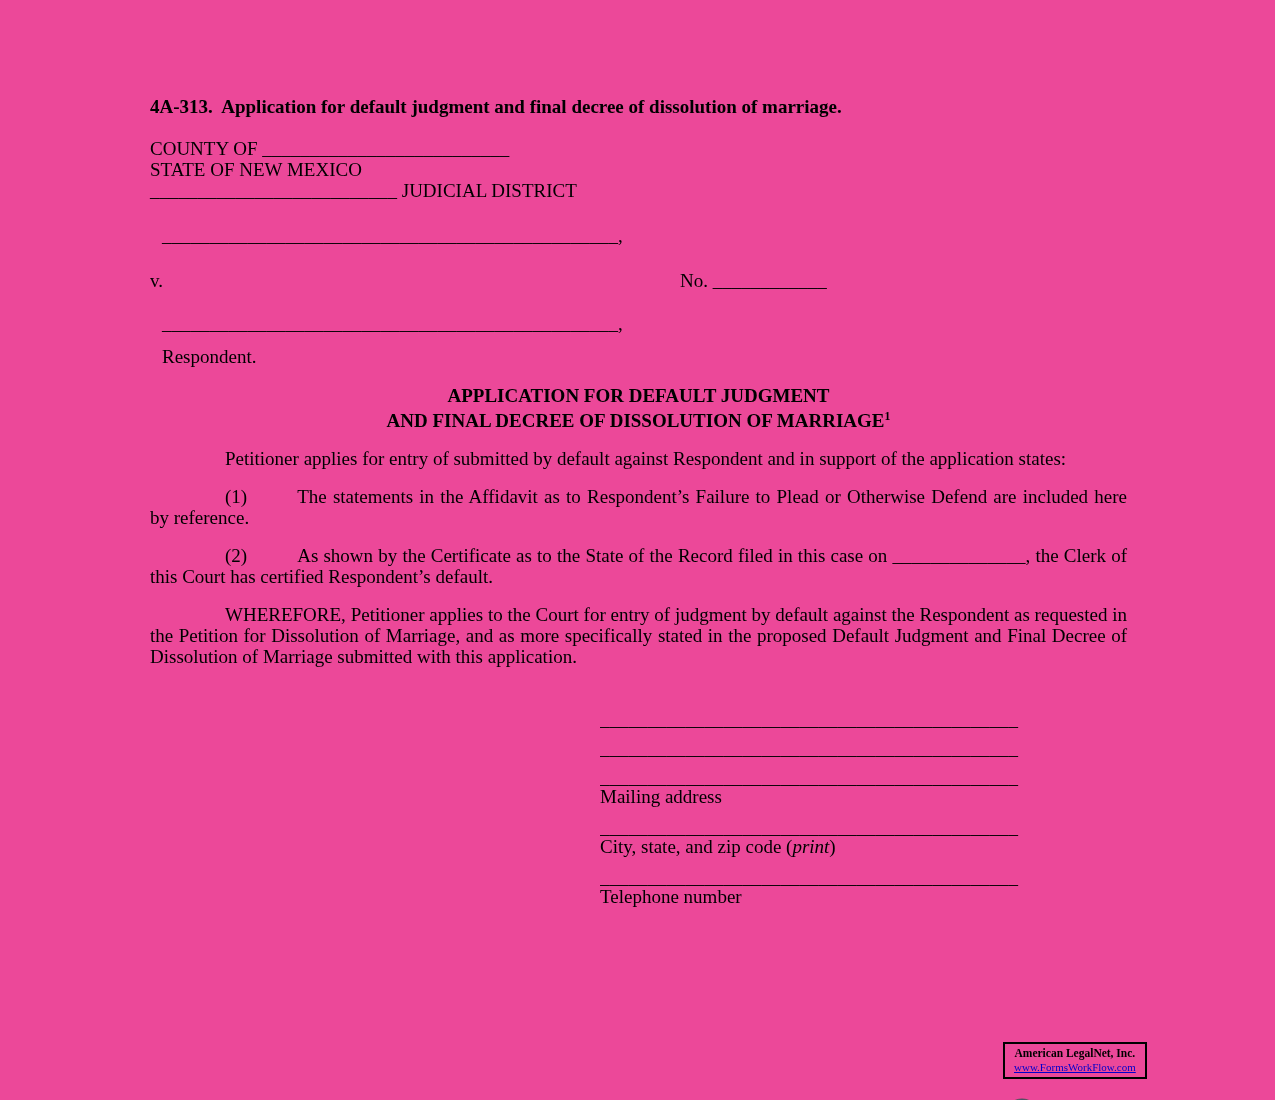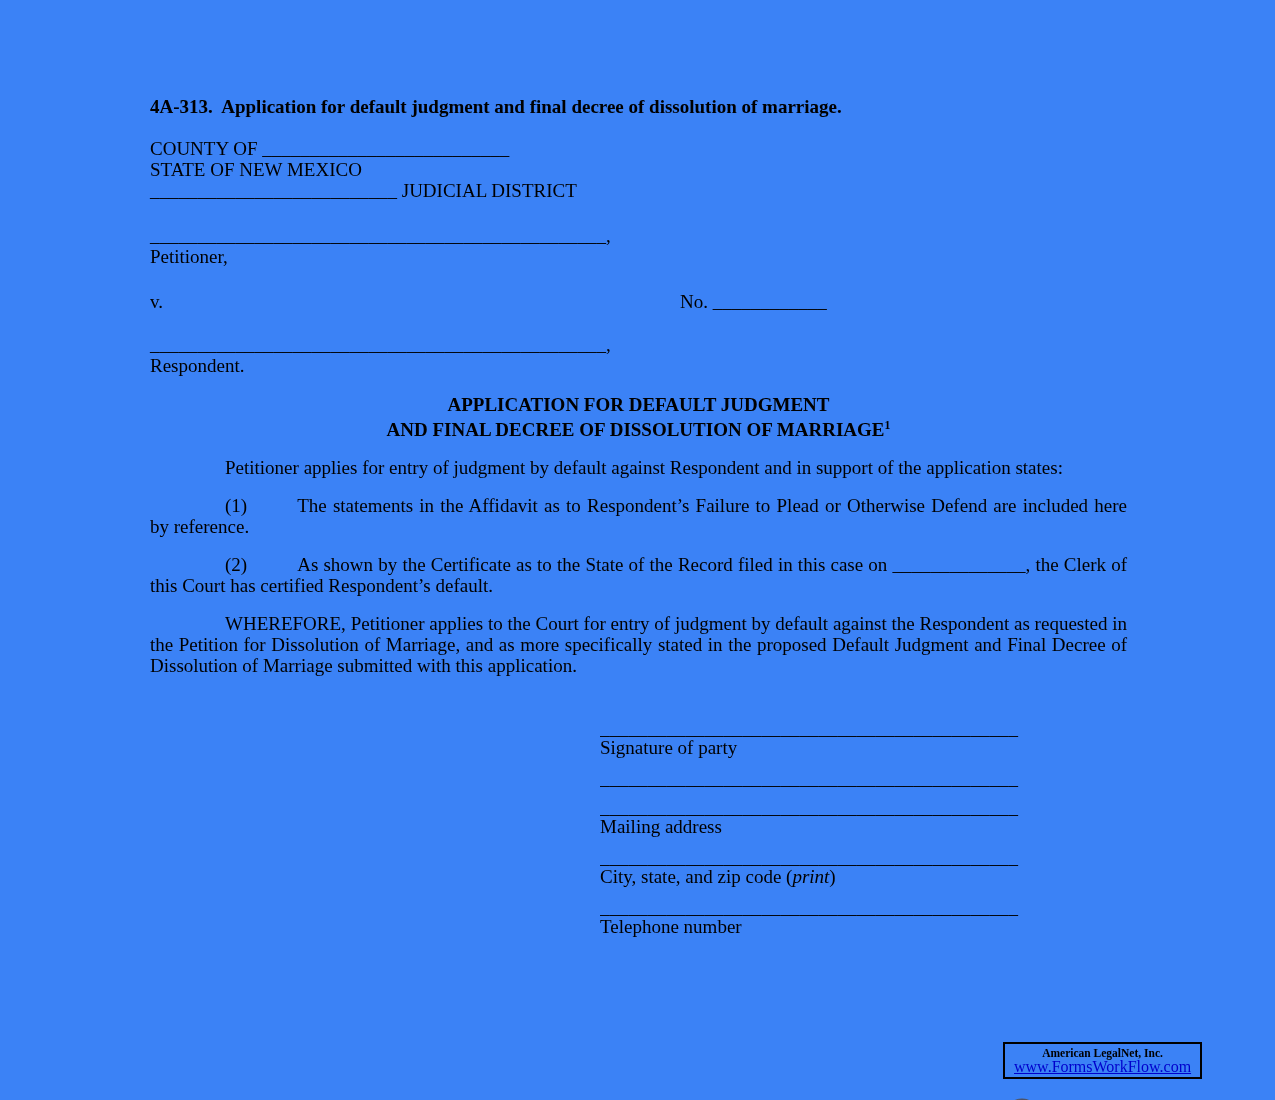--- a/index.html
+++ b/index.html
@@ -1,41 +1,41 @@
 <!DOCTYPE html>
 <html><head>
 <meta charset="utf-8">
 <style>
   * { box-sizing: border-box; }
   html, body { margin: 0; padding: 0; background: #ffffff; }
   .page {
     position: relative;
     width: 1275px;
     height: 1100px;
-    background: #3b82f6;
+    background: #ec4899;
     color: #000000;
     font-family: "Liberation Serif", "DejaVu Serif", serif;
     font-size: 19px;
     overflow: hidden;
   }
   .content {
     position: absolute;
     left: 150px;
     top: 96px;
     width: 977px;
   }
   .doc-heading {
     font-weight: bold;
     margin: 0 0 20px 0;
     line-height: 22px;
     white-space: pre-wrap;
   }
   .caption p { margin: 0; line-height: 21px; }
   .party { margin-top: 24px; }
-  .party p { margin: 0; line-height: 21px; }
+  .party p { margin: 12px; line-height: 21px; }
   .vs-row { margin-top: 24px; position: relative; height: 21px; }
   .case-no { position: absolute; left: 530px; top: 0; text-align: center; }
   .party2 { margin-top: 22px; }
   .doc-title {
     margin-top: 18px;
     text-align: center;
     font-weight: bold;
     line-height: 21px;
   }
   .doc-title sup { font-size: 0.62em; }
@@ -58,71 +58,69 @@
     align-items: flex-start;
     gap: 18px;
     flex-direction: column;
   }
   .aln-box {
     border: 2px solid #000000;
     padding: 2px 9px 3px 9px;
     text-align: center;
   }
   .aln-name { font-weight: bold; font-size: 11.5px; line-height: 14px; }
-  .aln-url { font-size: 16px; line-height: 14px; }
+  .aln-url { font-size: 11px; line-height: 14px; }
   .aln-url a { text-decoration: underline; }
   .globe { width: 38px; height: 38px; }
 </style>
 </head>
 <body>
 
 <div class="page">
   <div class="content">
 
     <p class="doc-heading">4A-313.  Application for default judgment and final decree of dissolution of marriage.</p>
 
     <div class="caption">
       <p><span>COUNTY OF </span><span>__________________________</span></p>
       <p><span>STATE OF NEW MEXICO</span></p>
       <p><span>__________________________</span><span> JUDICIAL DISTRICT</span></p>
     </div>
 
     <div class="party">
       <p>________________________________________________,</p>
-      <p>Petitioner,</p>
     </div>
 
     <div class="vs-row">
       <span>v.</span>
       <span class="case-no"><span>No. </span><span>____________</span></span>
     </div>
 
     <div class="party party2">
       <p>________________________________________________,</p>
       <p>Respondent.</p>
     </div>
 
     <div class="doc-title">
       <div>APPLICATION FOR DEFAULT JUDGMENT</div>
       <div><span>AND FINAL DECREE OF DISSOLUTION OF MARRIAGE</span><sup>1</sup></div>
     </div>
 
-    <p class="para">Petitioner applies for entry of judgment by default against Respondent and in support of the application states:</p>
+    <p class="para">Petitioner applies for entry of submitted by default against Respondent and in support of the application states:</p>
 
     <p class="para"><span>(1)</span><span class="numtab"></span><span>The statements in the Affidavit as to Respondent’s Failure to Plead or Otherwise Defend are included here by reference.</span></p>
 
     <p class="para"><span>(2)</span><span class="numtab"></span><span>As shown by the Certificate as to the State of the Record filed in this case on ______________, the Clerk of this Court has certified Respondent’s default.</span></p>
 
     <p class="para">WHEREFORE, Petitioner applies to the Court for entry of judgment by default against the Respondent as requested in the Petition for Dissolution of Marriage, and as more specifically stated in the proposed Default Judgment and Final Decree of Dissolution of Marriage submitted with this application.</p>
 
     <div class="sig-block">
 
       <div class="sig-row">
         <div class="sig-line">____________________________________________</div>
-        <div class="sig-label"><span>Signature of party</span><i></i><span></span></div>
       </div>
 
       <div class="sig-row">
         <div class="sig-line">____________________________________________</div>
       </div>
 
       <div class="sig-row">
         <div class="sig-line">____________________________________________</div>
         <div class="sig-label"><span>Mailing address</span><i></i><span></span></div>
       </div>

